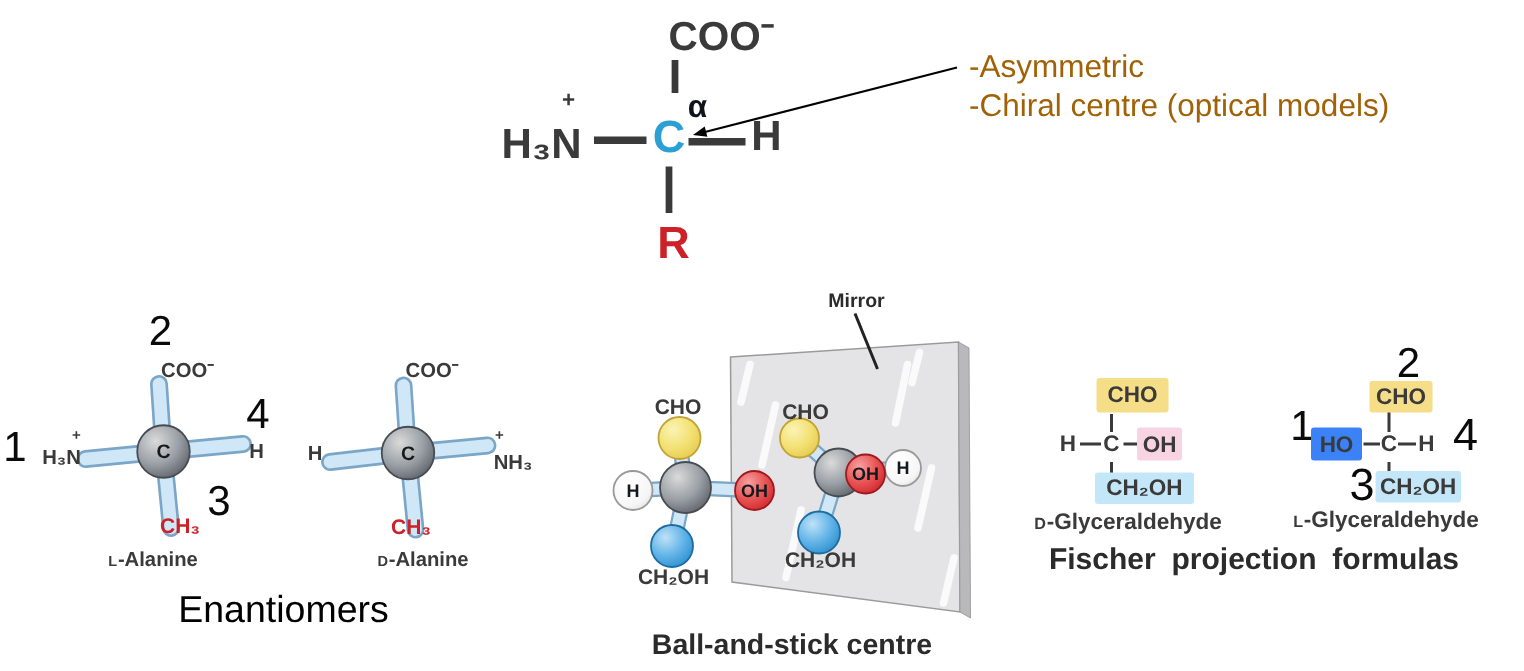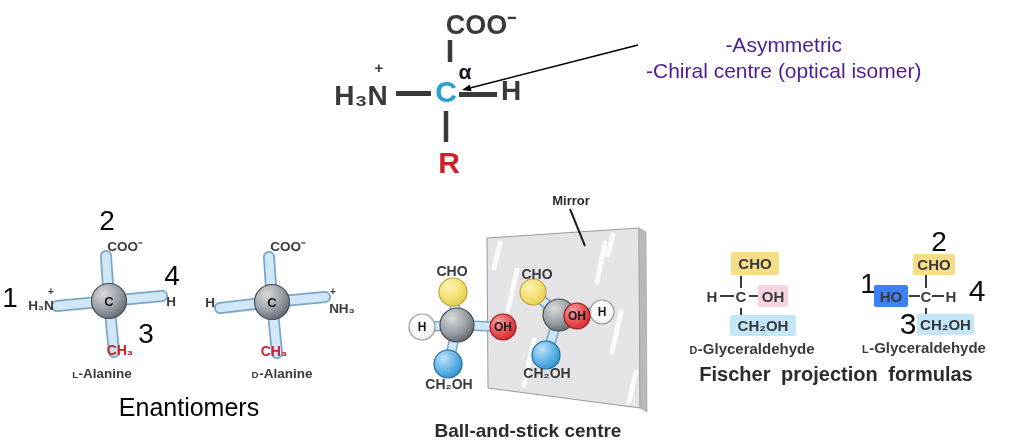--- a/index.html
+++ b/index.html
@@ -1,21 +1,21 @@
 <!DOCTYPE html>
 <html><head>
 <meta charset="utf-8">
 <style>
   html,body { margin:0; padding:0; background:#fff; }
   .canvas {
     position:relative; width:1016px; height:447px; background:#ffffff;
     font-family:Liberation Sans, sans-serif; overflow:hidden;padding-left:42px;
   }
   .t { position:absolute; transform:translate(-50%,-50%); white-space:nowrap; color:#3a3a3a; }
-  .tl { position:absolute; white-space:nowrap; color:#4c1d95;text-align:center; }
+  .tl { position:absolute; white-space:nowrap; color:#a16207; }
   .num { font-size:28px; color:#0a0a0a; font-weight:normal; }
   .ml { font-size:13.5px; font-weight:bold; color:#3a3a3a; }
   .red { color:#cc2128; }
   .atom { font-weight:bold; color:#15181c; }
   .hlbox { position:absolute; display:flex; align-items:center; justify-content:center;
            font-weight:bold; font-size:15px; color:#3a3a3a; border-radius:2px; }
   .ln { position:absolute; background:#3a3a3a; }
   .sc { font-size:0.72em; letter-spacing:0.5px; }
   .fbig { font-size:28px; font-weight:bold; }
   .fs { font-size:15px; font-weight:bold; color:#3a3a3a; }
@@ -140,21 +140,21 @@
   <span class="t" style="left:481px;top:23px;font-size:27px;font-weight:bold">COO⁻</span>
   <span class="t fbig" style="left:361px;top:96px">H₃N</span>
   <span class="t" style="left:379px;top:67px;font-size:15px;font-weight:bold">+</span>
   <span class="t" style="left:446px;top:92px;font-size:30px;font-weight:bold;color:#2aa0d5">C</span>
   <span class="t" style="left:465px;top:72px;font-size:21px;font-weight:bold;color:#10131c">α</span>
   <span class="t fbig" style="left:511px;top:91px">H</span>
   <span class="t" style="left:449px;top:163px;font-size:30px;font-weight:bold;color:#cc2128">R</span>
 
   <div class="tl" style="left:646px;top:32px;font-size:21px;line-height:26px">
     <div>-Asymmetric</div>
-    <div>-Chiral centre (optical isomer)</div>
+    <div>-Chiral centre (optical models)</div>
   </div>
 
   <span class="t num" style="left:107px;top:221px">2</span>
   <span class="t ml" style="left:125px;top:246px">COO⁻</span>
   <span class="t num" style="left:172px;top:276px">4</span>
   <span class="t num" style="left:10px;top:298px">1</span>
   <span class="t ml" style="left:41px;top:305px">H₃N</span>
   <span class="t" style="left:51px;top:291px;font-size:10px;font-weight:bold;color:#3a3a3a">+</span>
   <span class="t ml" style="left:171px;top:301px">H</span>
   <span class="t num" style="left:146px;top:334px">3</span>

